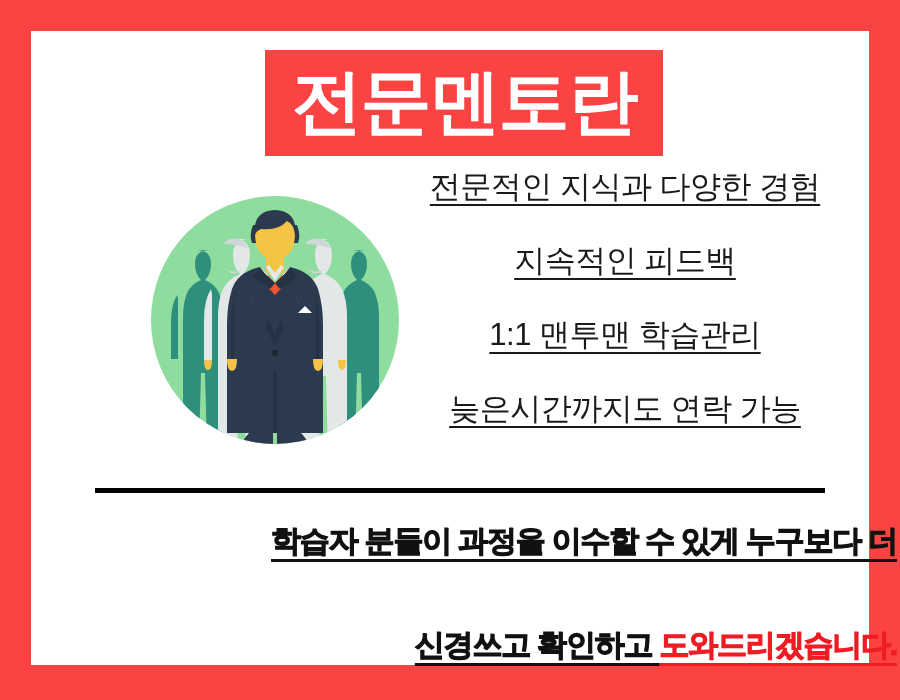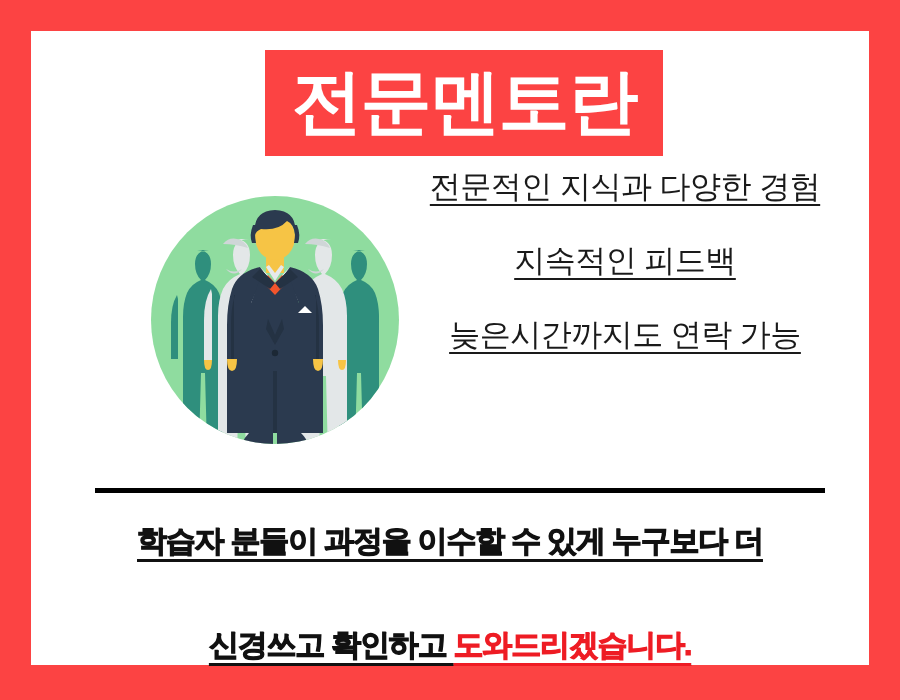--- a/index.html
+++ b/index.html
@@ -102,21 +102,22 @@
     height: 5px;
     background: #000000;
   }
 
   
   .closing {
     position: absolute;
     left: 0;
     top: 495px;
     width: 100%;
-    text-align: center;
+    text-align: right;
+    padding-left: 28px;
   }
   .closing-line {
     font-size: 30px;
     font-weight: bold;
     color: #111111;
     line-height: 1;
     letter-spacing: -1.2px;
     white-space: nowrap;
     text-decoration: underline;
     text-underline-offset: 8px;
@@ -231,20 +232,21 @@
             <path d="M99 238 l24 0 l0 12 q0 6 -8 6 l-20 0 q-4 0 -3 -6 q1 -6 7 -12 z" fill="#2b3a4f"></path>
             <path d="M151 238 l-24 0 l0 12 q0 6 8 6 l20 0 q4 0 3 -6 q-1 -6 -7 -12 z" fill="#2b3a4f"></path>
           </g>
         </g>
       </svg>
     </div>
 
     <div class="feature-list">
       <div class="feature-item">전문적인 지식과 다양한 경험</div>
       <div class="feature-item">지속적인 피드백</div>
+      <div class="feature-item">1:1 맨투맨 학습관리</div>
       <div class="feature-item">늦은시간까지도 연락 가능</div>
     </div>
 
     <div class="divider"></div>
 
     <div class="closing">
       <div class="closing-line">학습자 분들이 과정을 이수할 수 있게 누구보다 더</div>
       <div class="closing-line second"><span>신경쓰고 확인하고 </span><span class="closing-accent">도와드리겠습니다.</span></div>
     </div>
 

